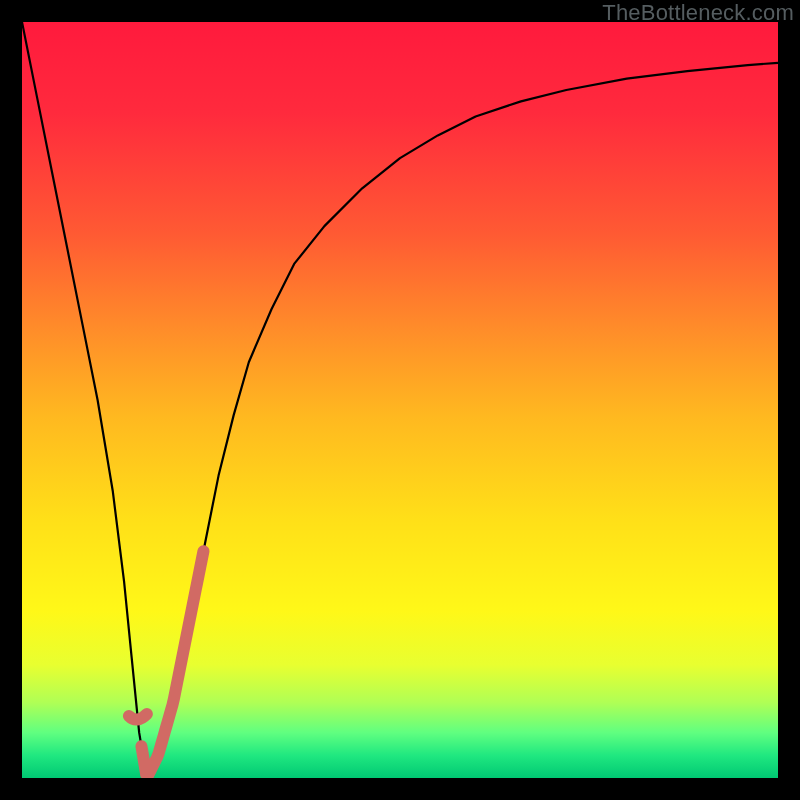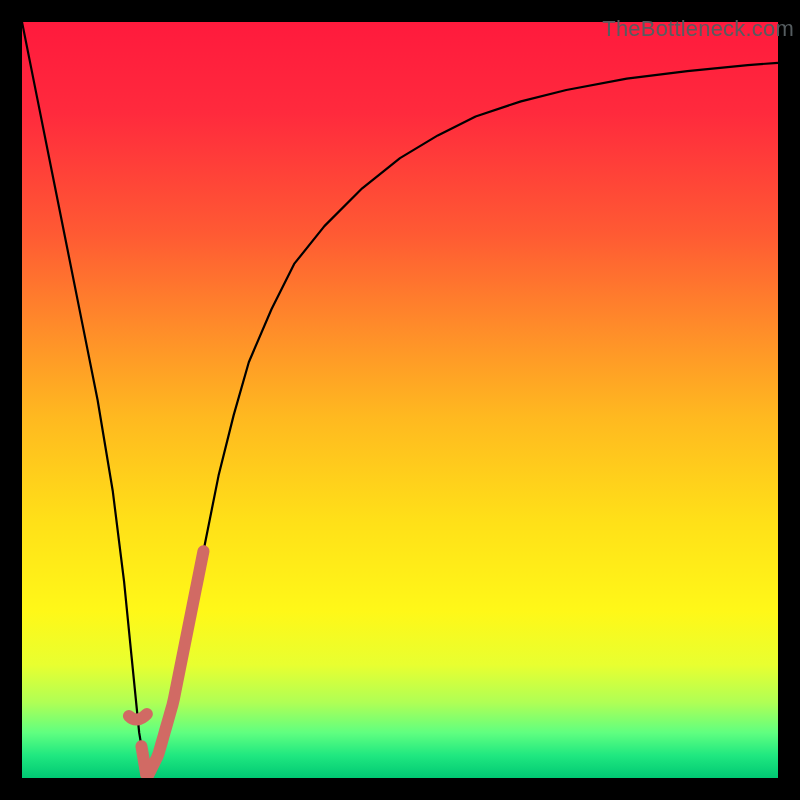--- a/index.html
+++ b/index.html
@@ -34,21 +34,21 @@
       #fff818 78%,
       #e8ff30 85%,
       #b0ff55 90%,
       #60ff80 94%,
       #20e880 97%,
       #00c873 100%
     );
   }
   .watermark {
     position: absolute;
-    top: 16px;
+    top: 0;
     right: 6px;
     font-size: 22px;
     font-weight: 500;
     color: #555d60;
     letter-spacing: 0.2px;
     user-select: none;
   }
   svg {
     position: absolute;
     left: 0;

